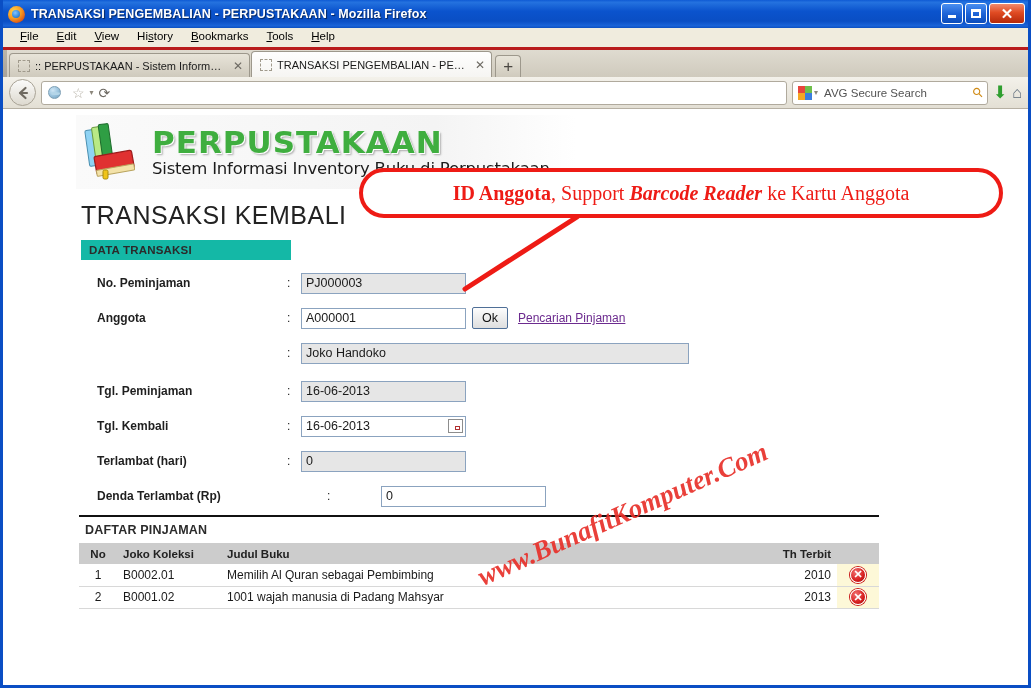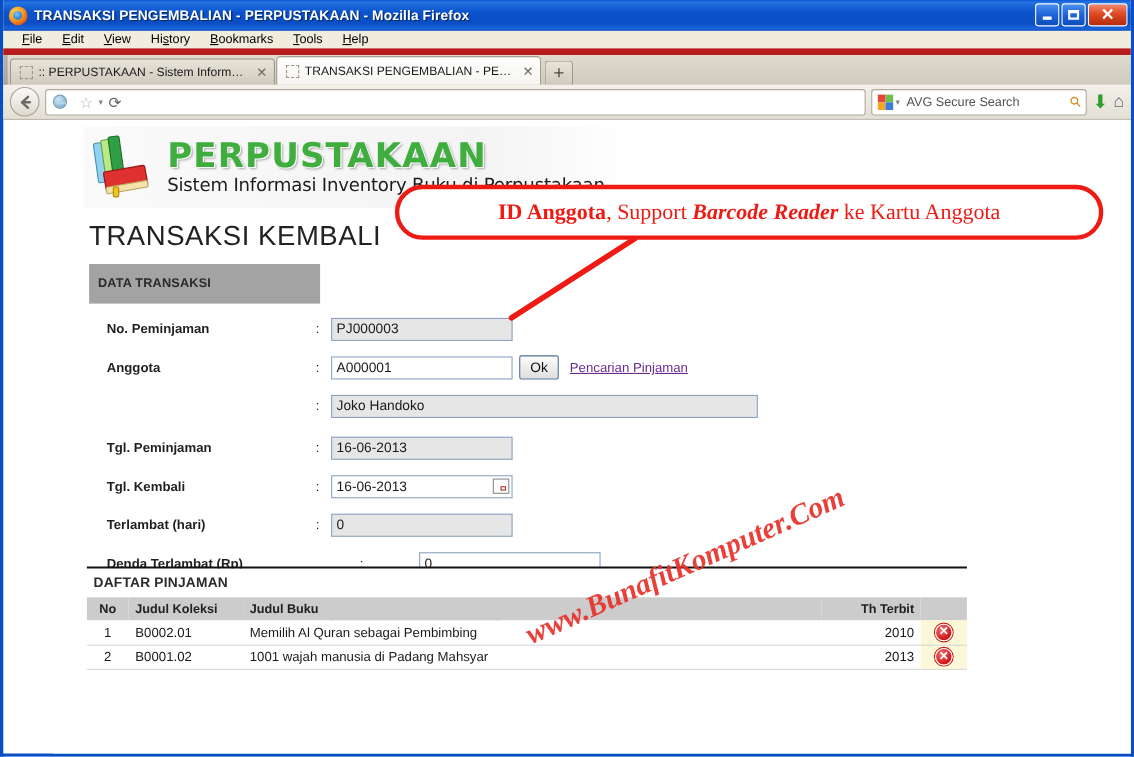--- a/index.html
+++ b/index.html
@@ -71,21 +71,21 @@
   .glyph-min { width: 8px; height: 3px; background: #fff; margin-top: 6px; }
   .glyph-max { width: 10px; height: 9px; border: 2px solid #fff; border-top-width: 3px; }
   .glyph-close { color: #fff; font-size: 15px; font-weight: bold; line-height: 1; font-family: "Liberation Sans", sans-serif; }
 
   
   #menubar {
     height: 22px;
     background: #f0ecde;
     display: flex; align-items: flex-start;
     padding-left: 8px;
-    border-bottom: 6px solid #b91c1c;
+    border-bottom: 3px solid #b91c1c;
   }
   .menu-item {
     font-size: 11.5px; color: #000;
     padding: 2px 9px;
     cursor: default;
     white-space: nowrap;
   }
   .menu-item u { text-decoration: underline; }
 
   
@@ -279,22 +279,22 @@
   #callout-arrow {
     position: absolute; left: 405px; top: 104px;
     width: 130px; height: 80px;
     z-index: 7;
     pointer-events: none;
   }
 
   
   #form-area { position: absolute; left: 33px; top: 131px; width: 960px; }
   #section-head {
-    width: 210px; height: 36px;
-    background: #a3a3a3;
+    width: 210px; height: 20px;
+    background: #14b8a6;
     color: #2b2b2b;
     font-size: 11.5px; font-weight: bold;
     display: flex; align-items: center;
     padding-left: 8px;
     letter-spacing: 0.2px;
   }
   .frow {
     display: flex; align-items: center;
     height: 28px;
     margin-top: 0px;
@@ -587,21 +587,21 @@
         <div id="submit-btn">SIMPAN TRANSAKSI</div>
       </div>
     </div>
 
     <div id="list-area">
       <div id="list-head">DAFTAR PINJAMAN</div>
       <table id="loan-table">
         <thead>
           <tr>
             <th class="col-no">No</th>
-            <th class="col-kode">Judul Koleksi</th>
+            <th class="col-kode">Joko Koleksi</th>
             <th class="col-judul">Judul Buku</th>
             <th class="col-th">Th Terbit</th>
             <th class="col-act"></th>
           </tr>
         </thead>
         <tbody>
           <tr>
             <td class="col-no">1</td>
             <td class="col-kode">B0002.01</td>
             <td class="col-judul">Memilih Al Quran sebagai Pembimbing</td>

